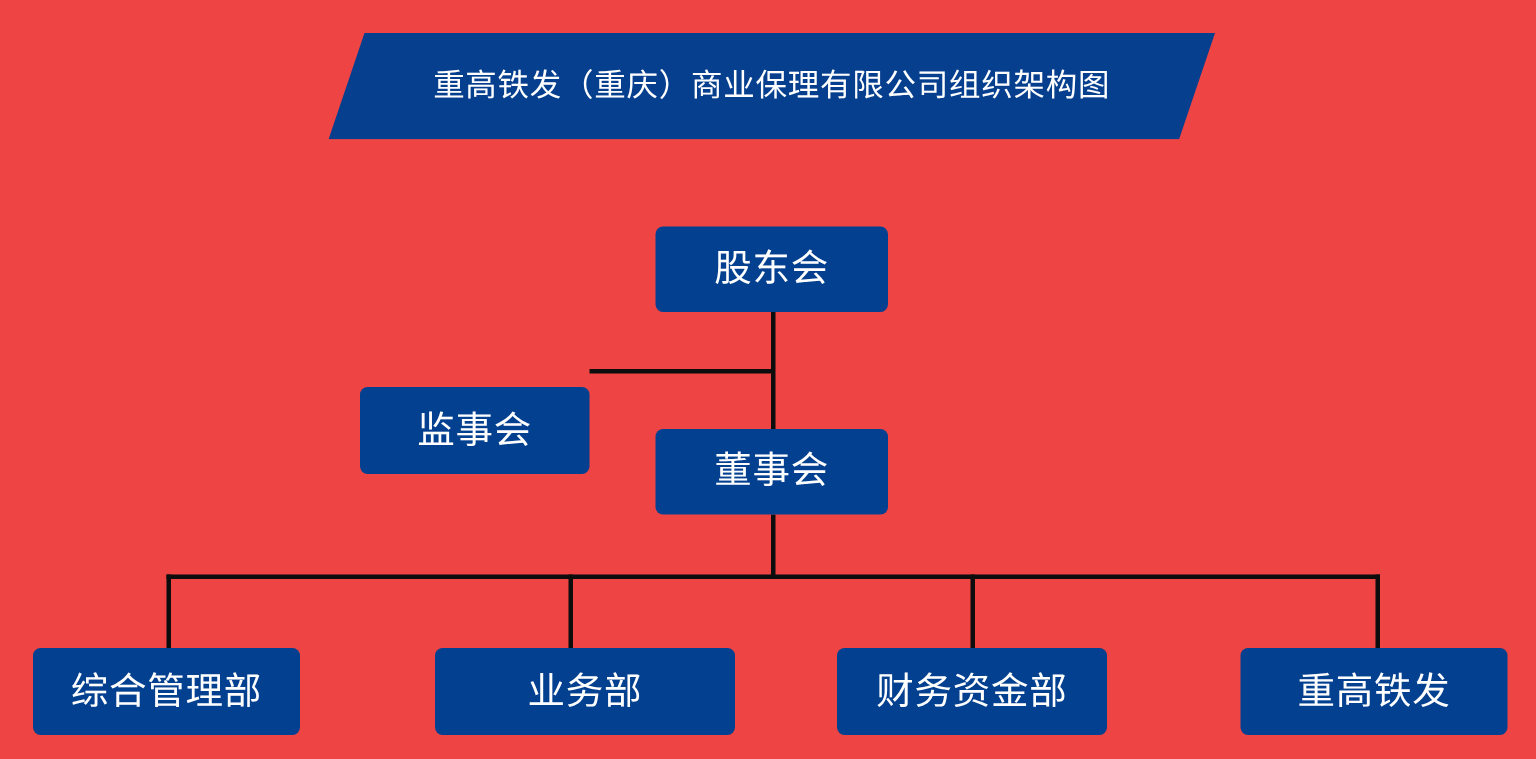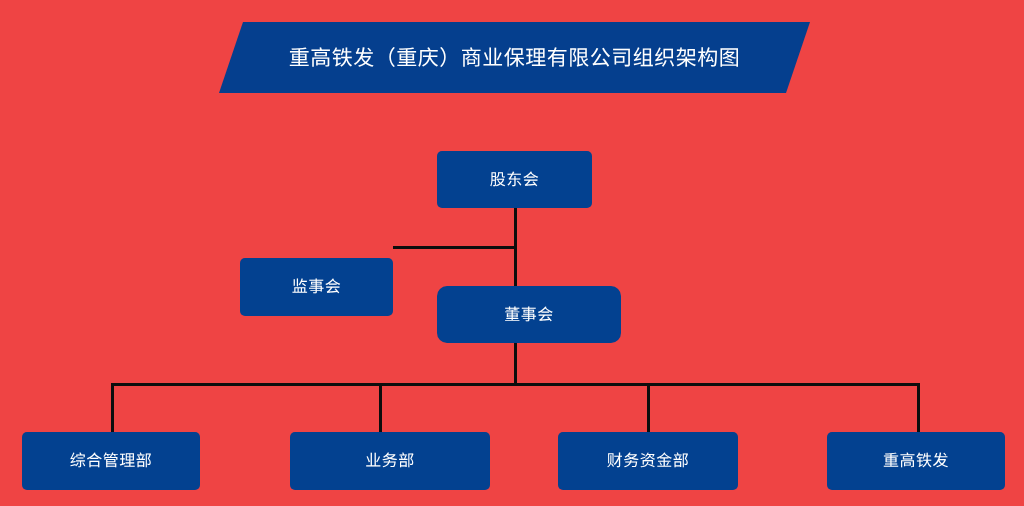--- a/index.html
+++ b/index.html
@@ -50,30 +50,30 @@
 
   
   .node {
     position: absolute;
     background: #034190;
     border-radius: 5px;
     display: flex;
     align-items: center;
     justify-content: center;
     color: #ffffff;
-    font-size: 16px;
+    font-size: 25px;
     letter-spacing: 0.5px;
     white-space: nowrap;
     line-height: 1;
     box-sizing: border-box;
   }
 
   .node-shareholders { left: 437px; top: 151px; width: 155px; height: 57px; }
   .node-supervisors  { left: 240px; top: 218px; width: 153px; height: 58px; margin-top: 40px; }
-  .node-directors    { left: 437px; top: 286px; width: 184px; height: 57px; border-radius: 10px; }
+  .node-directors    { left: 437px; top: 286px; width: 155px; height: 57px; }
 
   .node-dept { top: 432px; height: 58px; }
   .node-dept-1 { left: 22px;  width: 178px; }
   .node-dept-2 { left: 290px; width: 200px; }
   .node-dept-3 { left: 558px; width: 180px; text-align: center; }
   .node-dept-4 { left: 827px; width: 178px; }
 
   
   .conn {
     position: absolute;

